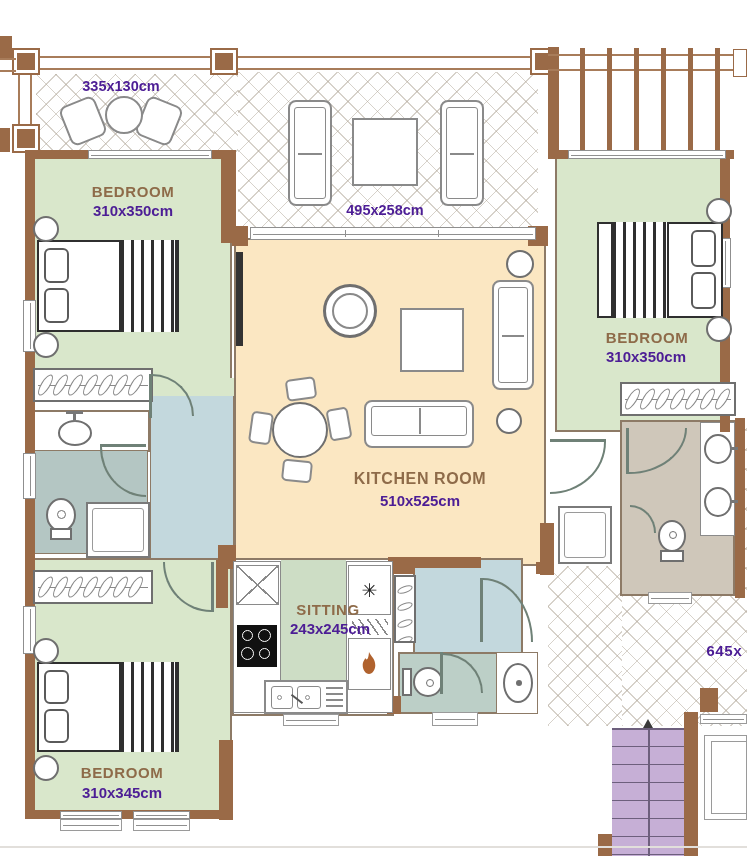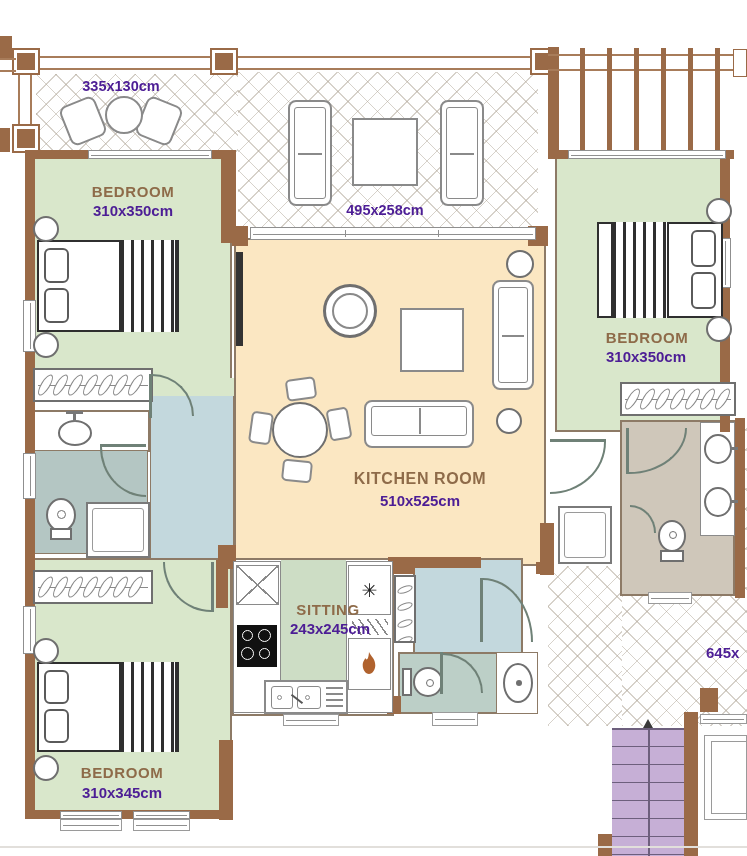--- a/index.html
+++ b/index.html
@@ -371,16 +371,16 @@
 
   <div class="lbl-name" style="left:420px;top:470px;font-size:16px;">KITCHEN ROOM</div>
   <div class="lbl-dim" style="left:420px;top:492px;">510x525cm</div>
 
   <div class="lbl-name" style="left:328px;top:601px;z-index:5;">SITTING</div>
   <div class="lbl-dim" style="left:330px;top:620px;z-index:5;">243x245cm</div>
 
   <div class="lbl-name" style="left:122px;top:764px;">BEDROOM</div>
   <div class="lbl-dim" style="left:122px;top:784px;">310x345cm</div>
 
-  <div class="lbl-dim" style="left:706px;top:644px;transform:none;">645x</div>
+  <div class="lbl-dim" style="left:706px;top:644px;transform:none;font-family:Liberation Mono, monospace;">645x</div>
 
   <div class="fill" style="left:0;top:846px;width:747px;height:2px;background:#e2dfdb;"></div>
 </div>
 
 </body></html>

